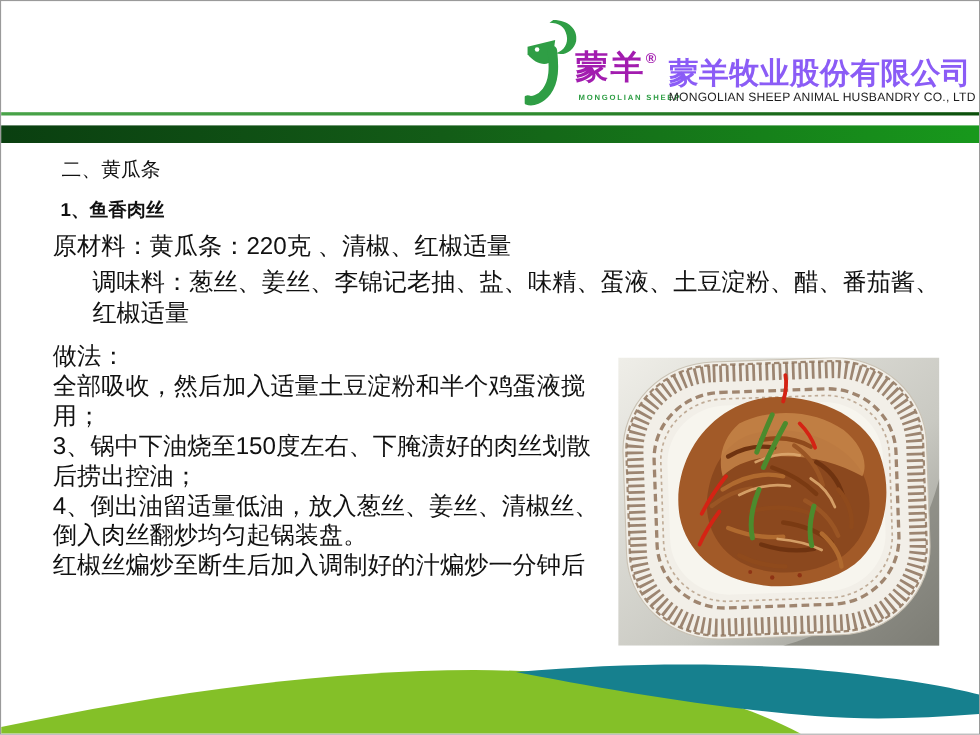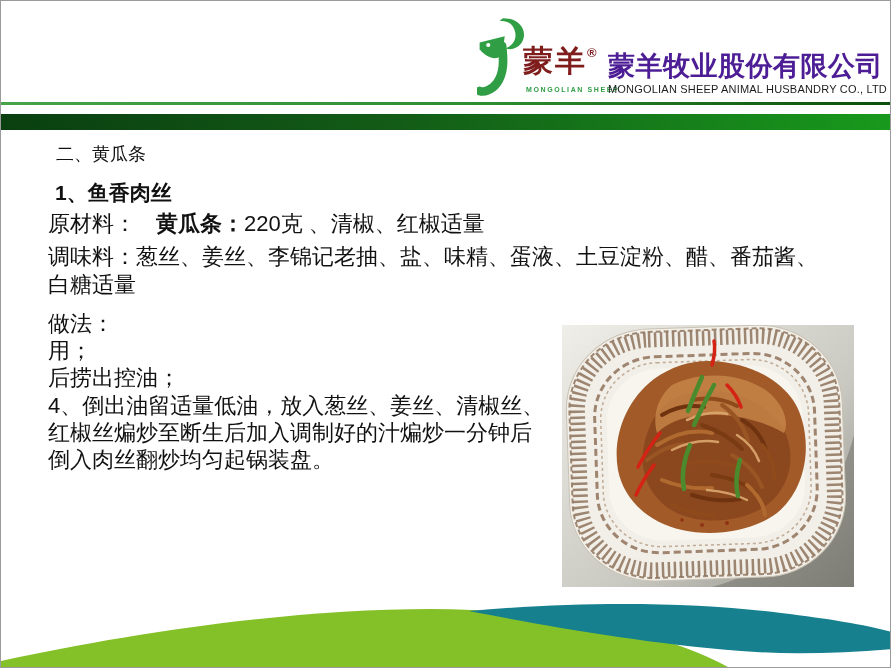--- a/index.html
+++ b/index.html
@@ -5,51 +5,51 @@
   html,body{margin:0;padding:0;background:#e9e9e9;}
   .slide{
     position:relative; width:891px; height:668px; background:#ffffff;
     border:1px solid #9a9a9a; box-sizing:border-box; overflow:hidden;
     font-family:"Liberation Sans","DejaVu Sans",sans-serif; color:#111;
   }
   
   .goat-logo{position:absolute; left:476px; top:14px;}
   .brand-cn{
     position:absolute; left:522px; top:40px; font-size:30px; font-weight:bold;
-    color:#7f1d1d; letter-spacing:2px; white-space:nowrap;
+    color:#a21caf; letter-spacing:2px; white-space:nowrap;
   }
   .brand-cn sup{font-size:13px; letter-spacing:0; vertical-align:14px;}
   .brand-en{
     position:absolute; left:525px; top:85px; font-size:7px; font-weight:bold;
     color:#2f9e45; letter-spacing:1.6px; white-space:nowrap;
   }
   .company-cn{
     position:absolute; left:607px; top:47px; font-size:27px; font-weight:bold;
-    color:#4c1d95; letter-spacing:0.5px; white-space:nowrap;
+    color:#8b5cf6; letter-spacing:0.5px; white-space:nowrap;
   }
   .company-en{
     position:absolute; left:607px; top:82px; font-size:11px; font-weight:normal;
     color:#1d1d1d; letter-spacing:0.2px; white-space:nowrap;
   }
   
   .bar-thin{
     position:absolute; left:0; top:101px; width:100%; height:3px;
     background:linear-gradient(90deg,#48a348 0%,#2e8b2e 55%,#0b4f0b 100%);
   }
   .bar-thick{
     position:absolute; left:0; top:113px; width:100%; height:16px;
     background:linear-gradient(90deg,#0a3f10 0%,#135c17 45%,#18991c 100%);
   }
   
   .title{position:absolute; left:55px; top:141px; font-size:18px; font-weight:normal; white-space:nowrap;}
-  .subtitle{position:absolute; left:54px; top:178px; font-size:21px; font-weight:bold; white-space:nowrap;}
+  .subtitle{position:absolute; left:54px; top:178px; font-size:17px; font-weight:bold; white-space:nowrap;}
   .ingredients{position:absolute; left:47px; top:209px; font-size:22px; line-height:27px; white-space:nowrap;}
-  .ingredients .hl{font-weight:bold;margin-left:20px;}
+  .ingredients .hl{font-weight:normal;}
   .seasoning{position:absolute; left:47px; top:242px; font-size:22px; line-height:28px;}
-  .seasoning div{white-space:nowrap;}
+  .seasoning div{white-space:nowrap;margin-left:36px;}
   .method{position:absolute; left:47px; top:309px; font-size:22px; line-height:27.2px;}
   .method div{white-space:nowrap;}
   
   .dish-photo{position:absolute; left:561px; top:324px;}
   
   .bottom-deco{position:absolute; left:0; bottom:0; width:891px; height:80px;}
 </style>
 </head>
 <body>
 
@@ -78,30 +78,32 @@
 
   <div class="title">二、黄瓜条</div>
   <div class="subtitle">1、鱼香肉丝</div>
 
   <div class="ingredients">
     <span>原材料：</span><span class="hl">黄瓜条：</span><span>220克 、清椒、红椒适量</span>
   </div>
 
   <div class="seasoning">
     <div>调味料：葱丝、姜丝、李锦记老抽、盐、味精、蛋液、土豆淀粉、醋、番茄酱、</div>
-    <div>白糖适量</div>
+    <div>红椒适量</div>
   </div>
 
   <div class="method">
     <div>做法：</div>
+    <div>全部吸收，然后加入适量土豆淀粉和半个鸡蛋液搅</div>
     <div>用；</div>
+    <div>3、锅中下油烧至150度左右、下腌渍好的肉丝划散</div>
     <div>后捞出控油；</div>
     <div>4、倒出油留适量低油，放入葱丝、姜丝、清椒丝、</div>
+    <div>倒入肉丝翻炒均匀起锅装盘。</div>
     <div>红椒丝煸炒至断生后加入调制好的汁煸炒一分钟后</div>
-    <div>倒入肉丝翻炒均匀起锅装盘。</div>
   </div>
 
   <svg class="dish-photo" width="292" height="262" viewBox="0 0 292 262">
     <defs>
       <linearGradient id="pbg" x1="0" y1="0" x2="1" y2="1">
         <stop offset="0" stop-color="#efeee8"></stop>
         <stop offset="0.6" stop-color="#c9c9c2"></stop>
         <stop offset="1" stop-color="#8c8c84"></stop>
       </linearGradient>
     </defs>

